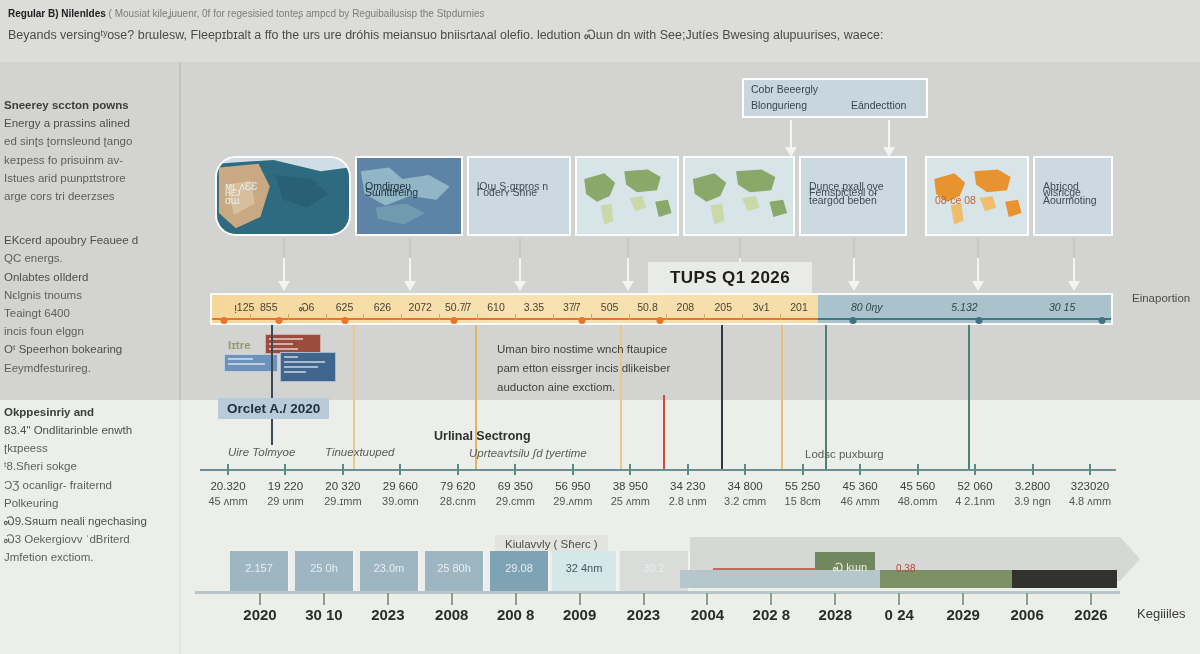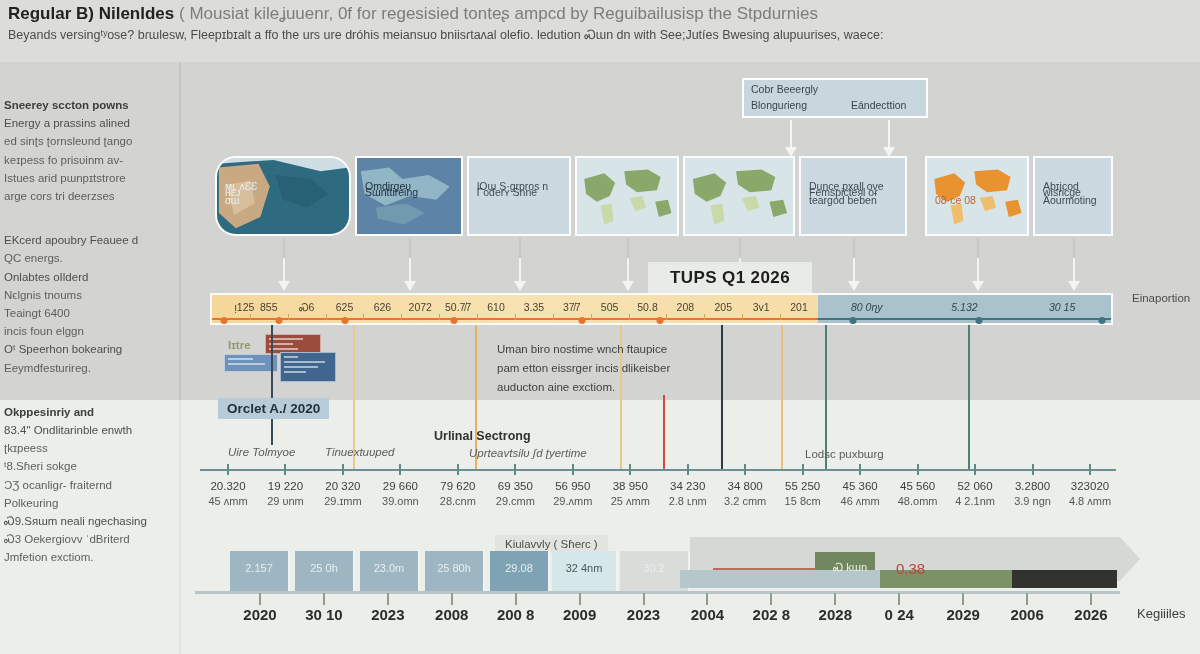--- a/index.html
+++ b/index.html
@@ -16,21 +16,21 @@
   #root { position:absolute; inset:0; }
 
   .band-top   { position:absolute; left:0; top:0;    width:1200px; height:400px; background:#d3d4d2; }
   .band-bottom{ position:absolute; left:0; top:400px;width:1200px; height:254px; background:#eceeea; }
   .band-head  { position:absolute; left:0; top:0;    width:1200px; height:62px;  background:#dcddda; }
   .sidebar-rule{ position:absolute; left:179px; top:62px; width:2px; height:338px; background:#c4c5c3; }
   .sidebar-rule2{position:absolute; left:179px; top:400px; width:2px; height:254px; background:#e2e4e0; }
 
   
   .header { position:absolute; left:8px; top:4px; width:1190px; }
-  .header .line1 { font-size:17px; line-height:20px; color:#3a3a3a; white-space:nowrap; }
+  .header .line1 { font-size:10px; line-height:20px; color:#3a3a3a; white-space:nowrap; }
   .header .line1 b { font-weight:bold; color:#222; }
   .header .line1 .dim { color:#7b7d7b; }
   .header .line2 { font-size:12.5px; line-height:18px; color:#4a4c4a; margin-top:2px; white-space:nowrap; }
 
   
   .sidebar { position:absolute; left:4px; top:96px; width:172px; }
   .sb-group { margin-bottom:26px; }
   .sb-line { font-size:11.5px; line-height:18.2px; color:#5d5f5d; white-space:nowrap; overflow:hidden; }
   .sb-line.strong { color:#3c3e3c; font-weight:bold; }
   .sb-line.semi   { color:#4d4f4d; }
@@ -495,21 +495,21 @@
         <div class="v">30.2</div>
       </div>
     </div>
 
   <div class="lilbar" style="left:713px; top:568px; height:2px; background:#c8675e; width:122px;"></div>
   <div class="lilbar" style="left:815px; top:552px; height:24px; background:#71885f; width:60px;"></div>
   <div class="lilbar" style="left:876px; top:570px; height:18px; background:#7d9166; width:140px;"></div>
   <div class="lilbar" style="left:1012px; top:570px; height:18px; background:#32332f; width:105px;"></div>
   <div class="lilbar" style="left:680px; top:570px; height:18px; background:#b6c7cc; width:200px;"></div>
   <div class="midtext" style="left:833px; top:558px; font-size:11px; color:#eef0ea;">Ꮝ kɯn</div>
-  <div class="midtext" style="left:896px; top:559px; font-size:15px; color:#b8453a;">0.38</div>
+  <div class="midtext" style="left:896px; top:559px; font-size:10px; color:#b8453a;">0.38</div>
 
   <div class="baxis"></div>
   <div id="years">
       <div class="btick" style="left: 260px; position: absolute; top: 593px;"></div>
       <div class="byear" style="left: 260px;">2020</div>
       <div class="btick" style="left: 323.923px; position: absolute; top: 593px;"></div>
       <div class="byear" style="left: 323.923px;">30 10</div>
       <div class="btick" style="left: 387.846px; position: absolute; top: 593px;"></div>
       <div class="byear" style="left: 387.846px;">2023</div>
       <div class="btick" style="left: 451.769px; position: absolute; top: 593px;"></div>

